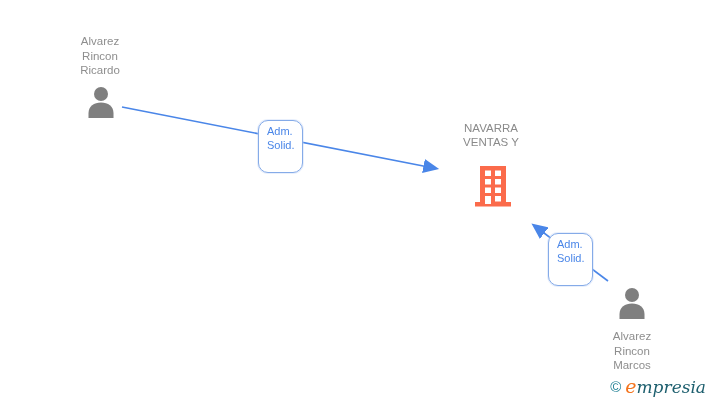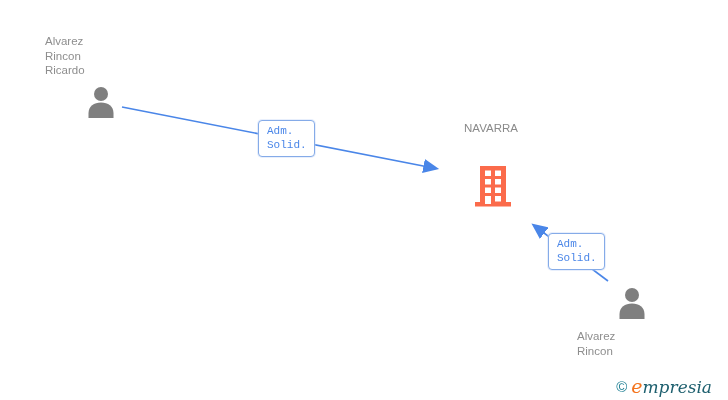--- a/index.html
+++ b/index.html
@@ -10,55 +10,55 @@
     height: 400px;
     background: #ffffff;
     font-family: "Liberation Sans", sans-serif;
     overflow: hidden;
   }
   .abs { position: absolute; }
 
   
   .person-name {
     width: 110px;
+    text-align: center;
     font-size: 11.5px;
     line-height: 14.5px;
     color: #8e8e8e;
     cursor: pointer;
   }
   .company-name {
     width: 150px;
     text-align: center;
     font-size: 11.5px;
     font-weight: normal;
     line-height: 14px;
     color: #8a8a8a;
     cursor: pointer;
   }
 
   
   .edge-label {
     background: #ffffff;
     border: 1.5px solid #85abe8;
-    border-radius: 4px;
-    padding: 3px 7px 4px 8px;
+    border-radius: 10px;
+    padding: 3px 7px 20px 8px;
     font-size: 11px;
     line-height: 14px;
     color: #4a86e8;
     box-shadow: 0 0 0 1px rgba(190,210,245,.35);
-    font-family: Liberation Mono, monospace;
   }
 
   svg { display: block; }
 
   .edges-layer { left: 0; top: 0; pointer-events: none; }
 
   
   .brand {
-    right: 16px;
+    right: 22px;
     bottom: 2px;
     font-size: 17px;
     white-space: nowrap;
     cursor: pointer;
   }
   .brand .copy {
     color: #1d7f93;
     font-size: 15px;
     font-family: "Liberation Sans", sans-serif;
     vertical-align: 1px;
@@ -89,20 +89,21 @@
   <div>Rincon</div>
   <div>Ricardo</div>
 </div>
 <svg class="abs" style="left:86px; top:86px;" width="30" height="32" viewBox="0 0 30 32">
   <circle cx="15" cy="8" r="7" fill="#7f7f7f"></circle>
   <path d="M2.5,32 L2.5,27 C2.5,20.5 8,16.5 15,16.5 C22,16.5 27.5,20.5 27.5,27 L27.5,32 Z" fill="#7f7f7f"></path>
 </svg>
 
 <div class="abs company-name" style="left:416px; top:121px;">
   <div>NAVARRA</div>
+  <div>VENTAS Y</div>
 </div>
 <svg class="abs" style="left:474px; top:166px;" width="38" height="41" viewBox="0 0 38 41">
   <rect x="6" y="0" width="26" height="38" fill="#fb6b4b"></rect>
   <rect x="1" y="36" width="36" height="4.5" fill="#fb6b4b"></rect>
 
   <rect x="11" y="4.5" width="6" height="5.5" fill="#ffffff"></rect>
   <rect x="21" y="4.5" width="6" height="5.5" fill="#ffffff"></rect>
   <rect x="11" y="13" width="6" height="5.5" fill="#ffffff"></rect>
   <rect x="21" y="13" width="6" height="5.5" fill="#ffffff"></rect>
   <rect x="11" y="21.5" width="6" height="5.5" fill="#ffffff"></rect>
@@ -112,20 +113,21 @@
   <rect x="21" y="30" width="6" height="5.5" fill="#ffffff"></rect>
 </svg>
 
 <svg class="abs" style="left:617px; top:287px;" width="30" height="32" viewBox="0 0 30 32">
   <circle cx="15" cy="8" r="7" fill="#7f7f7f"></circle>
   <path d="M2.5,32 L2.5,27 C2.5,20.5 8,16.5 15,16.5 C22,16.5 27.5,20.5 27.5,27 L27.5,32 Z" fill="#7f7f7f"></path>
 </svg>
 <div class="abs person-name" style="left:577px; top:329px;">
   <div>Alvarez</div>
   <div>Rincon</div>
+  <div>Marcos</div>
 </div>
 
 <div class="abs edge-label" style="left:258px; top:120px;">
   <div>Adm.</div>
   <div>Solid.</div>
 </div>
 <div class="abs edge-label" style="left:548px; top:233px;">
   <div>Adm.</div>
   <div>Solid.</div>
 </div>

